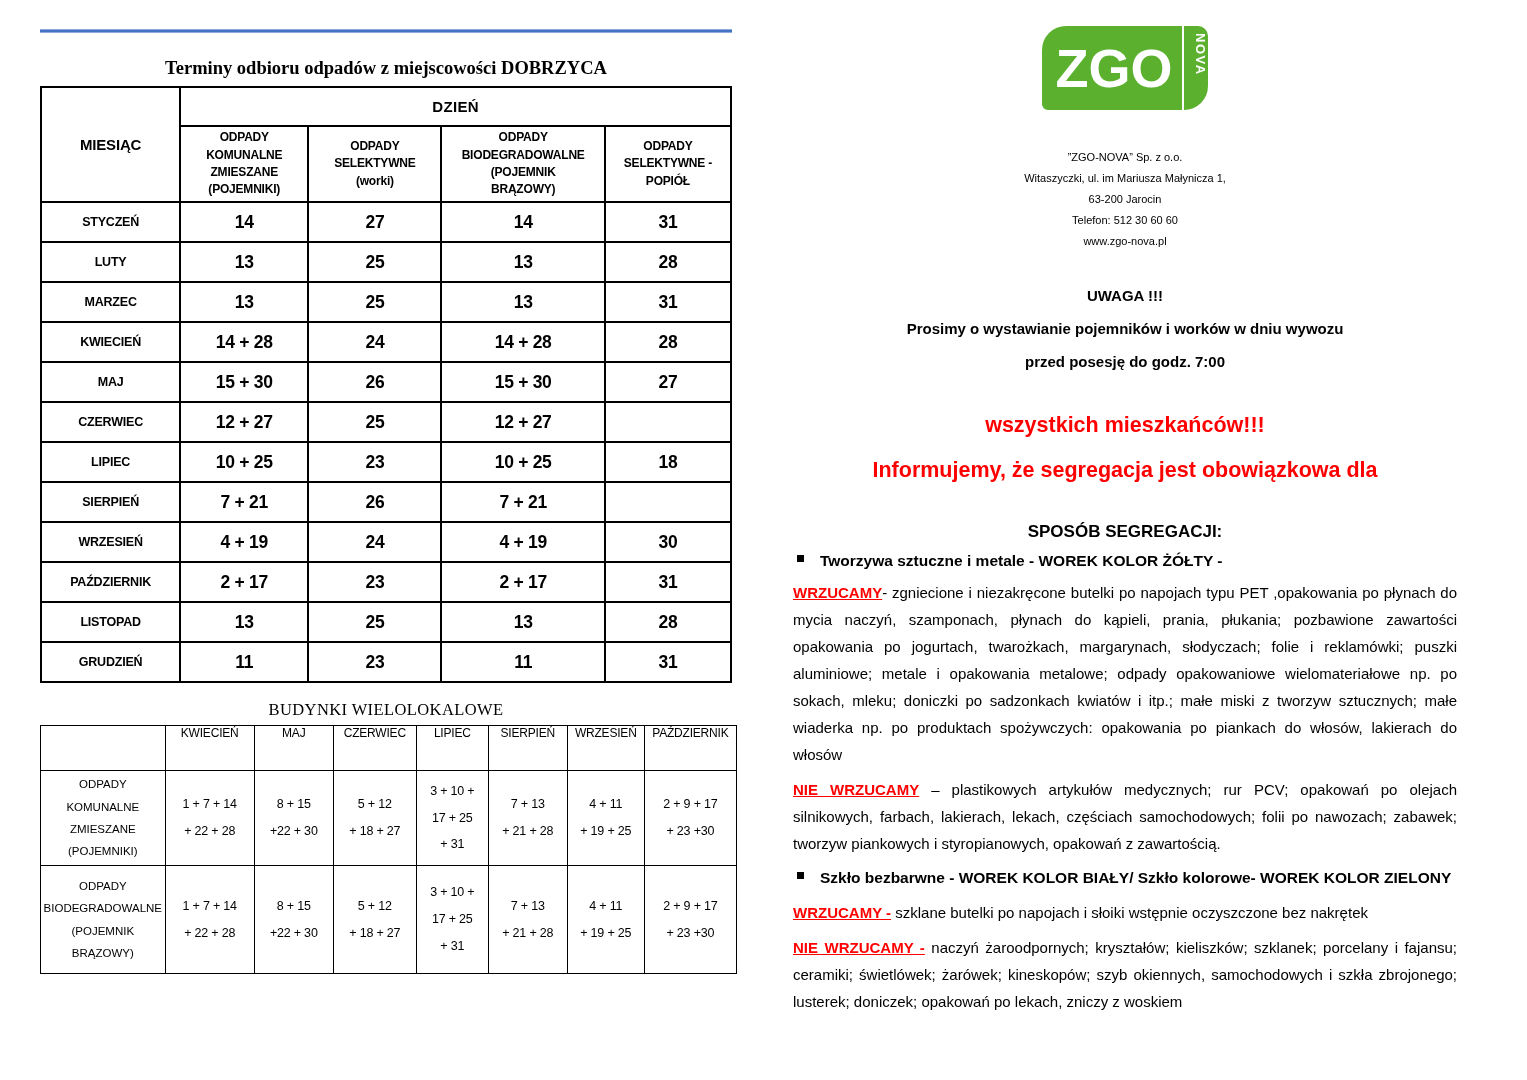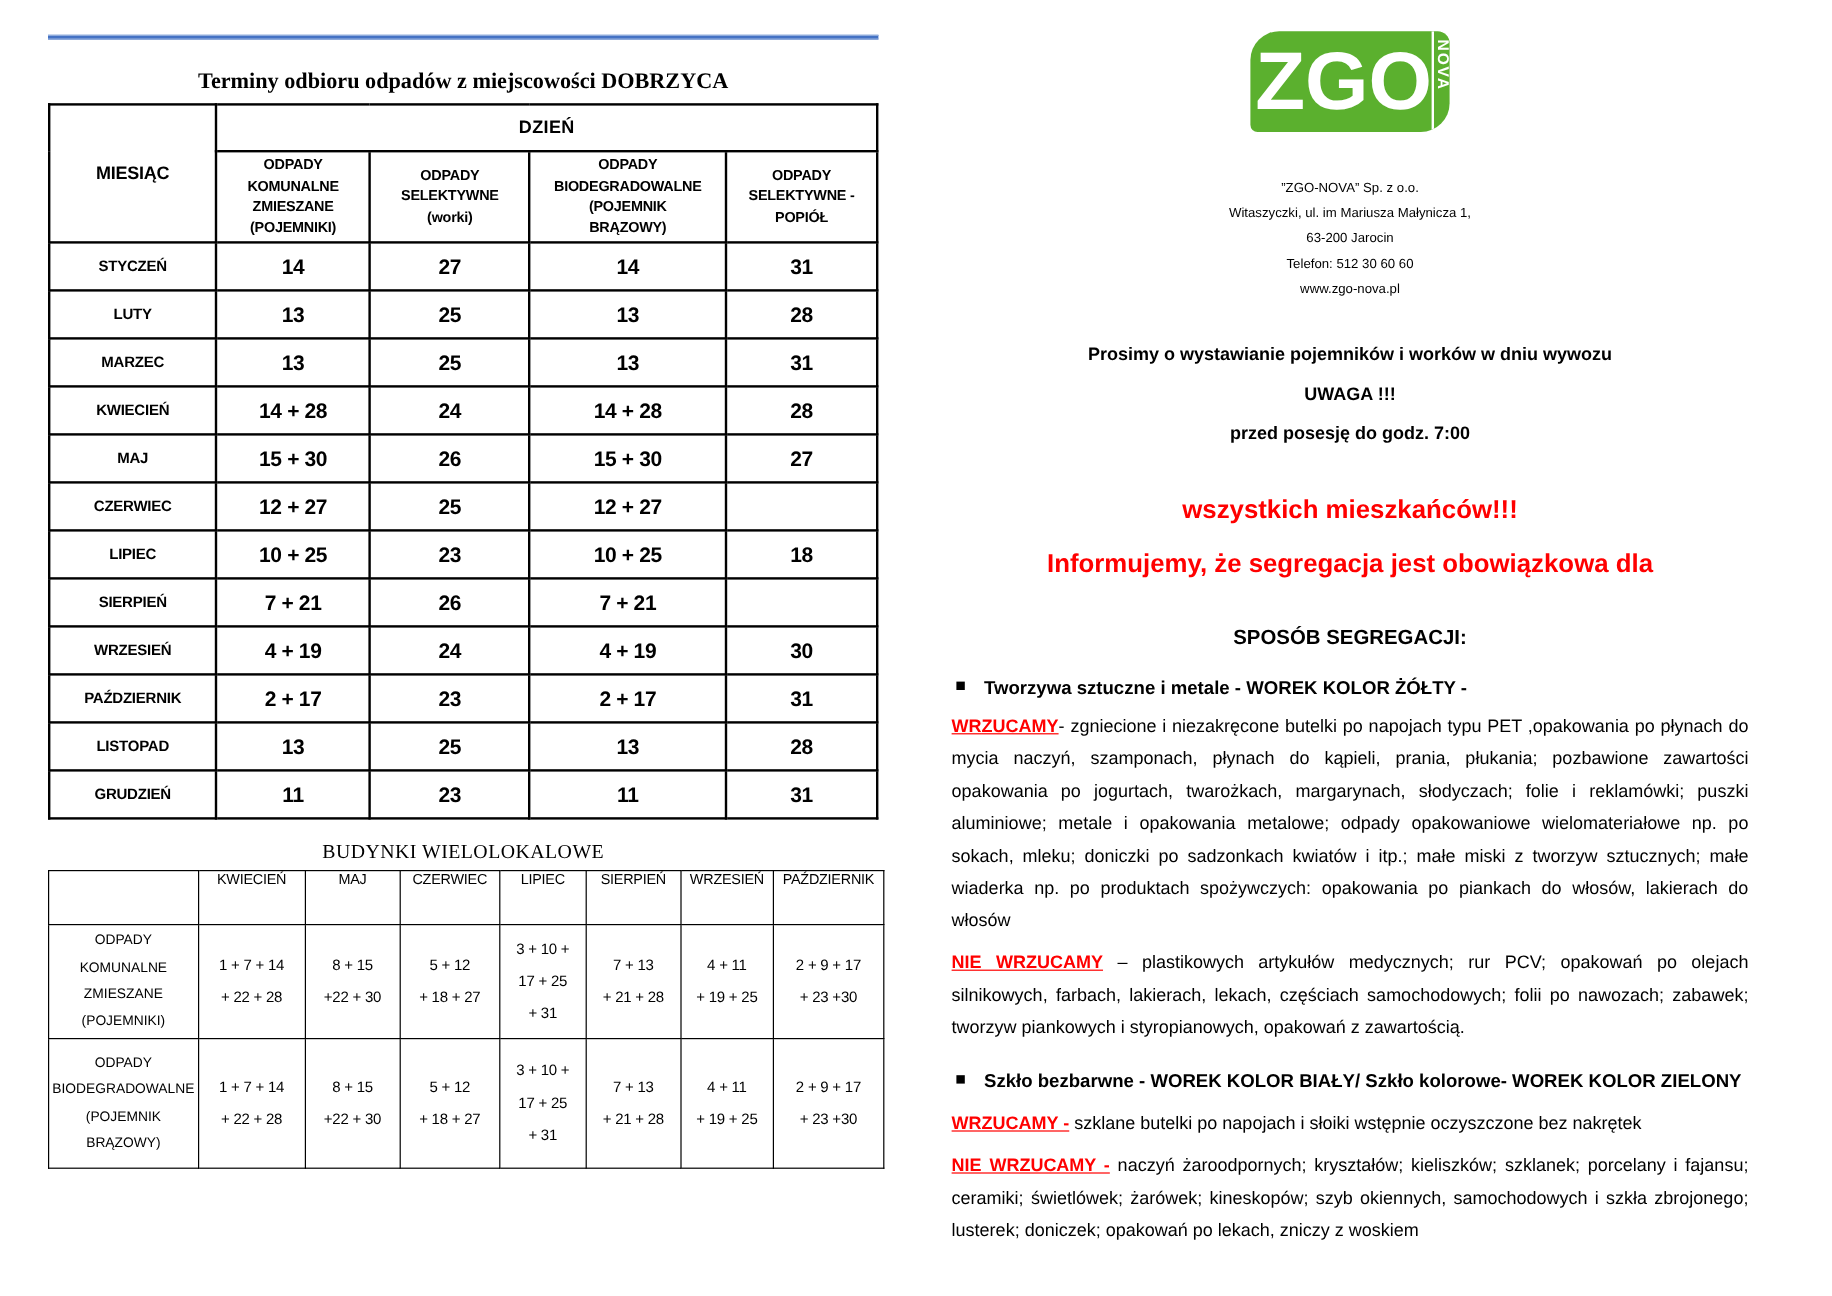--- a/index.html
+++ b/index.html
@@ -51,36 +51,36 @@
   
   .right-col { position:absolute; left:785px; top:26px; width:680px; }
 
   .logo-wrap { display:flex; justify-content:center; }
   .logo {
     width:166px; height:84px; background:#5bb02e; display:flex;
     border-radius:24px 10px 24px 6px; overflow:hidden;
   }
   .logo-zgo {
     flex:1; display:flex; align-items:center; justify-content:center;
-    color:#fff; font-weight:bold; font-size:68px; letter-spacing:0px; padding-left:4px;
+    color:#fff; font-weight:bold; font-size:54px; letter-spacing:0px; padding-left:4px;
   }
   .logo-nova {
     width:24px; writing-mode:vertical-rl; color:#fff; font-weight:bold; font-size:13px;
     letter-spacing:1.5px; padding-top:7px; border-left:2px solid #fff;
   }
 
   .address { margin-top:37px; text-align:center; font-size:11px; line-height:21px; }
 
   .uwaga { margin-top:27px; text-align:center; font-weight:bold; font-size:15px; line-height:33px; }
 
   .mandatory { margin-top:25px; text-align:center; font-weight:bold; font-size:21.5px; line-height:45px; color:#ff0000; }
 
   .sposob-title { margin-top:29px; text-align:center; font-weight:bold; font-size:17px; }
 
-  .bullet-line { display:flex; margin-top:19px; padding-left:12px; }
+  .bullet-line { display:flex; margin-top:6px; padding-left:12px; }
   .bullet-sq { width:7px; height:7px; background:#000; margin:7px 16px 0 0; flex:none; }
   .bullet-text { font-weight:bold; font-size:15.5px; line-height:26px; text-align:justify; }
 
   .seg-p { margin:8px; font-size:15px; line-height:27px; text-align:justify; }
   .seg-p.first { margin-top:5px; }
   .red-lead { color:#ff0000; font-weight:bold; text-decoration:underline; }
 </style>
 </head>
 <body>
 
@@ -284,22 +284,22 @@
 
   <div class="address">
     <div>”ZGO-NOVA” Sp. z o.o.</div>
     <div>Witaszyczki, ul. im Mariusza Małynicza 1,</div>
     <div>63-200 Jarocin</div>
     <div>Telefon:  512 30 60 60</div>
     <div>www.zgo-nova.pl</div>
   </div>
 
   <div class="uwaga">
+    <div>UWAGA !!!</div>
     <div>Prosimy o wystawianie pojemników i worków w dniu wywozu</div>
-    <div>UWAGA !!!</div>
     <div>przed posesję do godz. 7:00</div>
   </div>
 
   <div class="mandatory">
     <div>wszystkich mieszkańców!!!</div>
     <div>Informujemy, że segregacja jest obowiązkowa dla</div>
   </div>
 
   <div class="sposob-title">SPOSÓB SEGREGACJI:</div>
 

